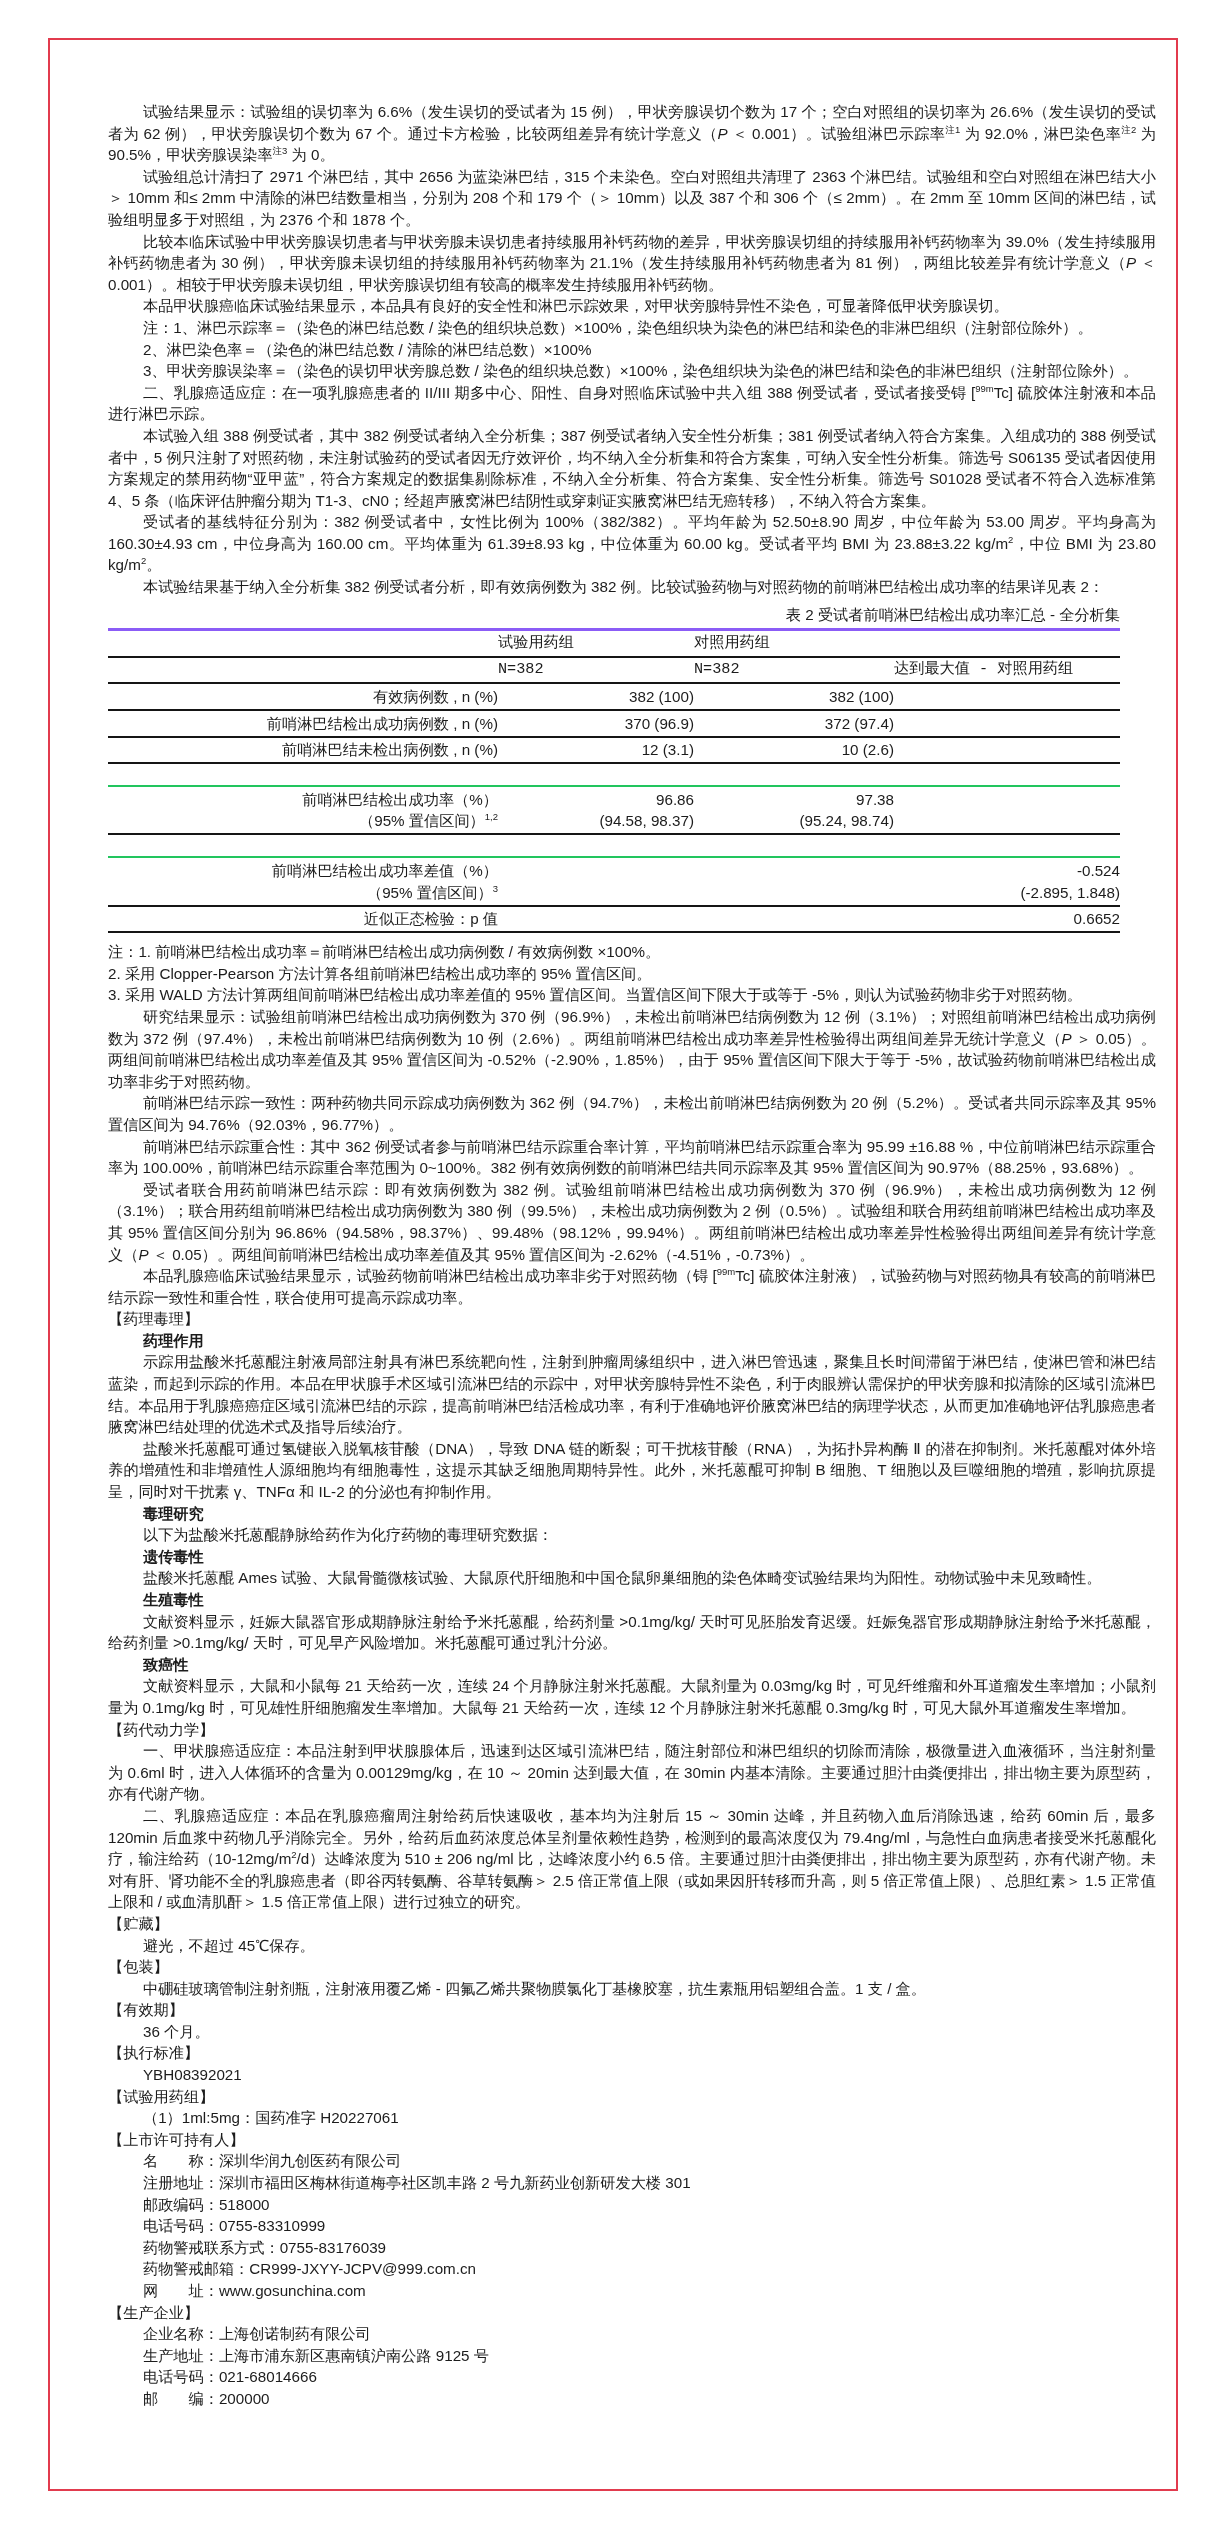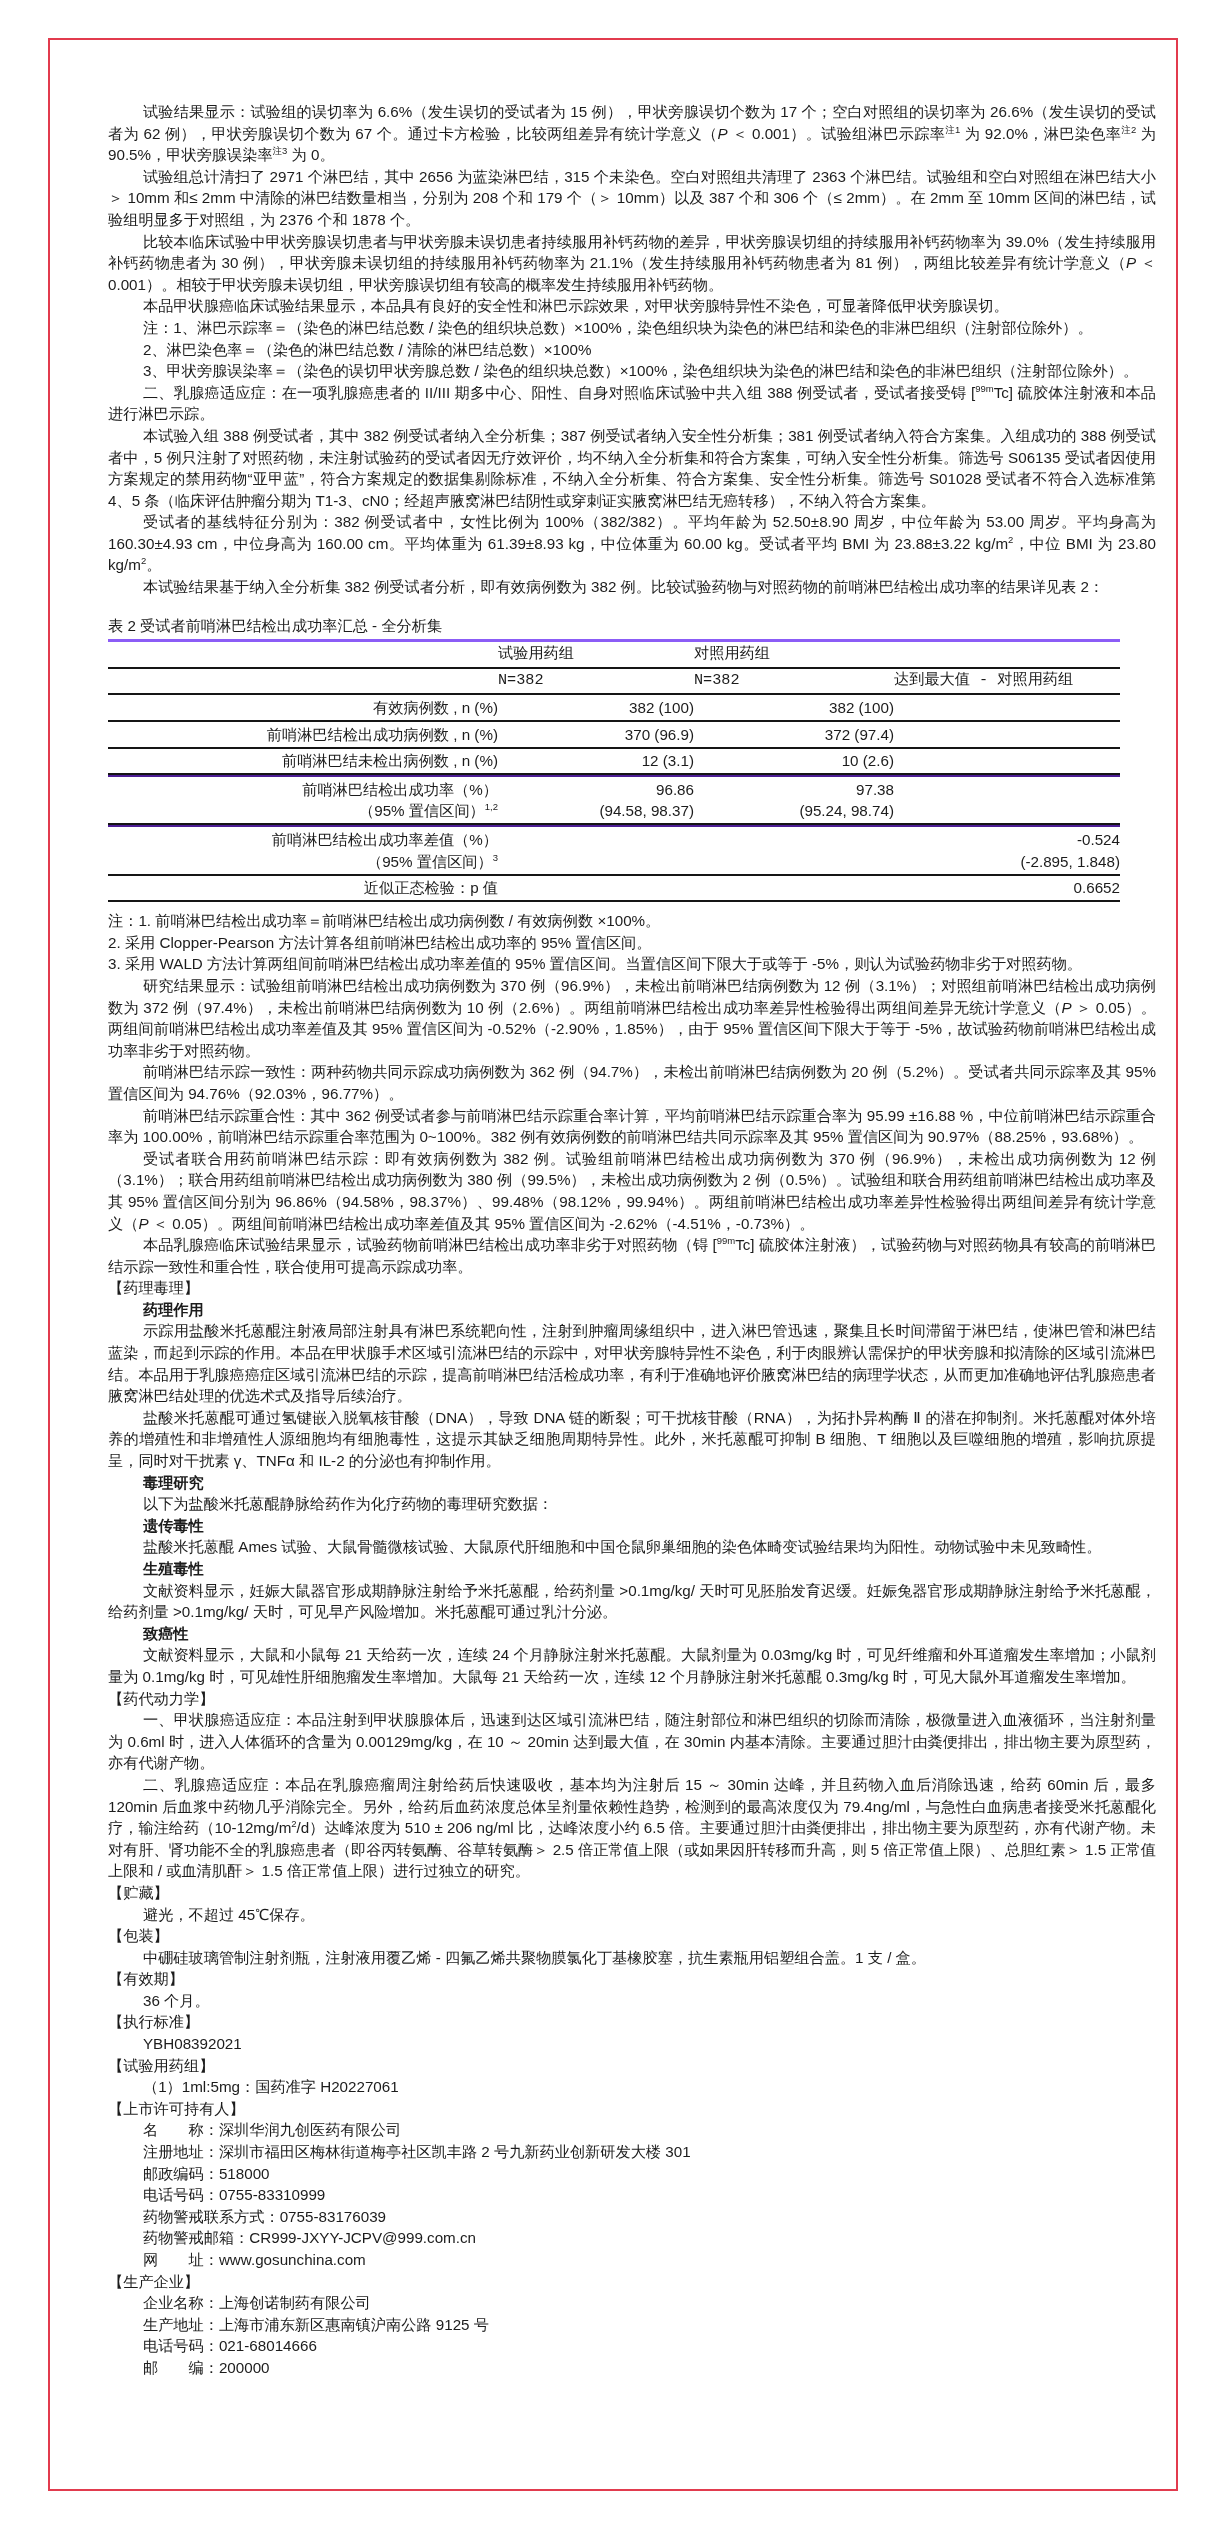--- a/index.html
+++ b/index.html
@@ -8,32 +8,32 @@
     font-family:"Liberation Sans", sans-serif;color:#1c1c1c;
   }
   .frame{
     position:absolute;left:48px;top:38px;width:1130px;height:2453px;
     box-sizing:border-box;border:2px solid #e23b4e;
     padding:61px 20px 0 58px;overflow:hidden;background:#fff;
   }
   .blk{font-size:15.2px;line-height:21.6px;text-align:justify;}
   .blk.indent{text-indent:2.3em;}
   .blk.subheading{font-weight:bold;text-indent:2.3em;}
-  .blk.caption{width:1012px;text-align:left;margin:17px 0 3px 0;}
+  .blk.caption{width:1012px;text-align:right;margin:6px 0 3px 0;}
   sup{font-size:9.5px;line-height:0;vertical-align:super;}
   i{font-style:italic;}
 
   .rtable{width:1012px;margin:1px 0 8px 0;}
   .trow{display:grid;grid-template-columns:390px 196px 200px 226px;}
   .tcell{font-size:15.2px;line-height:21.6px;padding:1.5px 0;}
   .tcell.c0{padding-left:37px;}
   .thead{border-top:3px solid #8b5cf6;font-family:Liberation Mono, monospace;}
   .thead .trow{border-bottom:2px solid #151515;}
   .tgroup .trow{border-bottom:2px solid #151515;text-align:right;}
-  .tgroup.g1,.tgroup.g2{border-top:2px solid #4c1d95;}
+  .tgroup.g1,.tgroup.g2{border-top:2px solid #22c55e;margin-top:21px;}
 </style>
 </head>
 <body style="color: rgb(28, 28, 28);">
 
 <div class="frame" style="border-color: rgb(226, 59, 78);">
   <div>
       <div class="blk indent">试验结果显示：试验组的误切率为 6.6%（发生误切的受试者为 15 例），甲状旁腺误切个数为 17 个；空白对照组的误切率为 26.6%（发生误切的受试者为 62 例），甲状旁腺误切个数为 67 个。通过卡方检验，比较两组差异有统计学意义（<i>P</i> ＜ 0.001）。试验组淋巴示踪率<sup>注1</sup> 为 92.0%，淋巴染色率<sup>注2</sup> 为 90.5%，甲状旁腺误染率<sup>注3</sup> 为 0。</div>
       <div class="blk indent">试验组总计清扫了 2971 个淋巴结，其中 2656 为蓝染淋巴结，315 个未染色。空白对照组共清理了 2363 个淋巴结。试验组和空白对照组在淋巴结大小＞ 10mm 和≤ 2mm 中清除的淋巴结数量相当，分别为 208 个和 179 个（＞ 10mm）以及 387 个和 306 个（≤ 2mm）。在 2mm 至 10mm 区间的淋巴结，试验组明显多于对照组，为 2376 个和 1878 个。</div>
       <div class="blk indent">比较本临床试验中甲状旁腺误切患者与甲状旁腺未误切患者持续服用补钙药物的差异，甲状旁腺误切组的持续服用补钙药物率为 39.0%（发生持续服用补钙药物患者为 30 例），甲状旁腺未误切组的持续服用补钙药物率为 21.1%（发生持续服用补钙药物患者为 81 例），两组比较差异有统计学意义（<i>P</i> ＜ 0.001）。相较于甲状旁腺未误切组，甲状旁腺误切组有较高的概率发生持续服用补钙药物。</div>
       <div class="blk indent">本品甲状腺癌临床试验结果显示，本品具有良好的安全性和淋巴示踪效果，对甲状旁腺特异性不染色，可显著降低甲状旁腺误切。</div>

